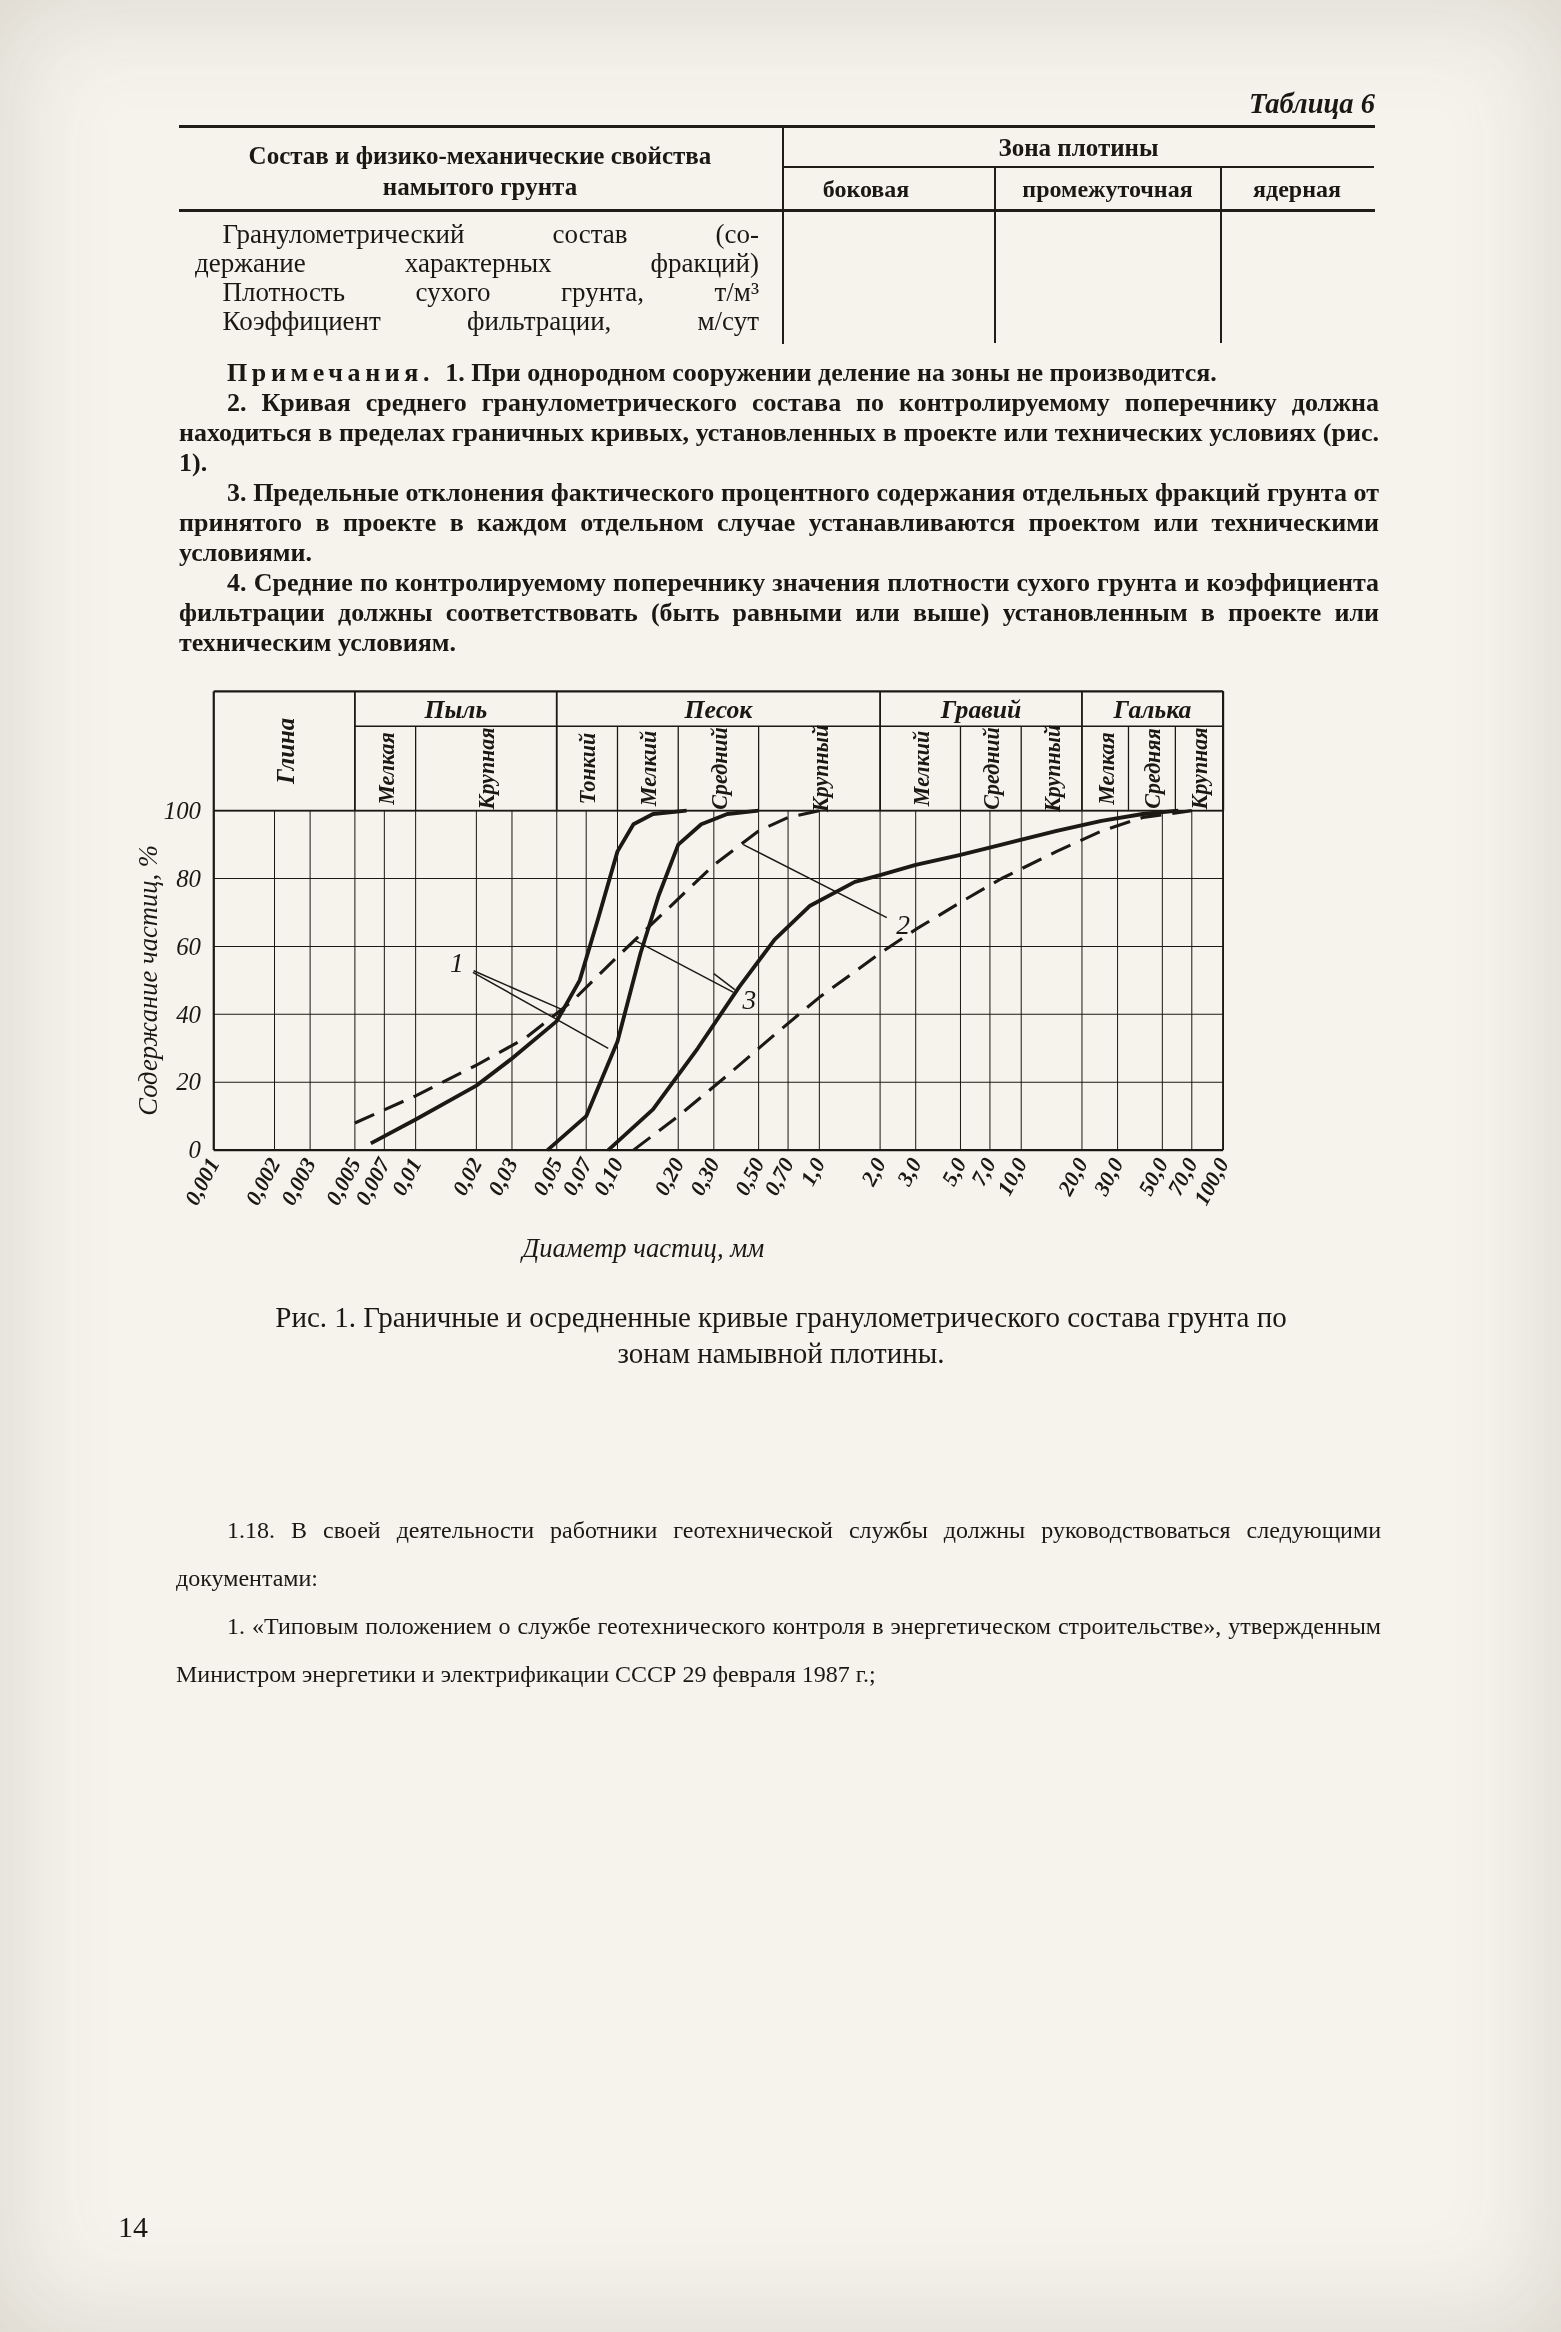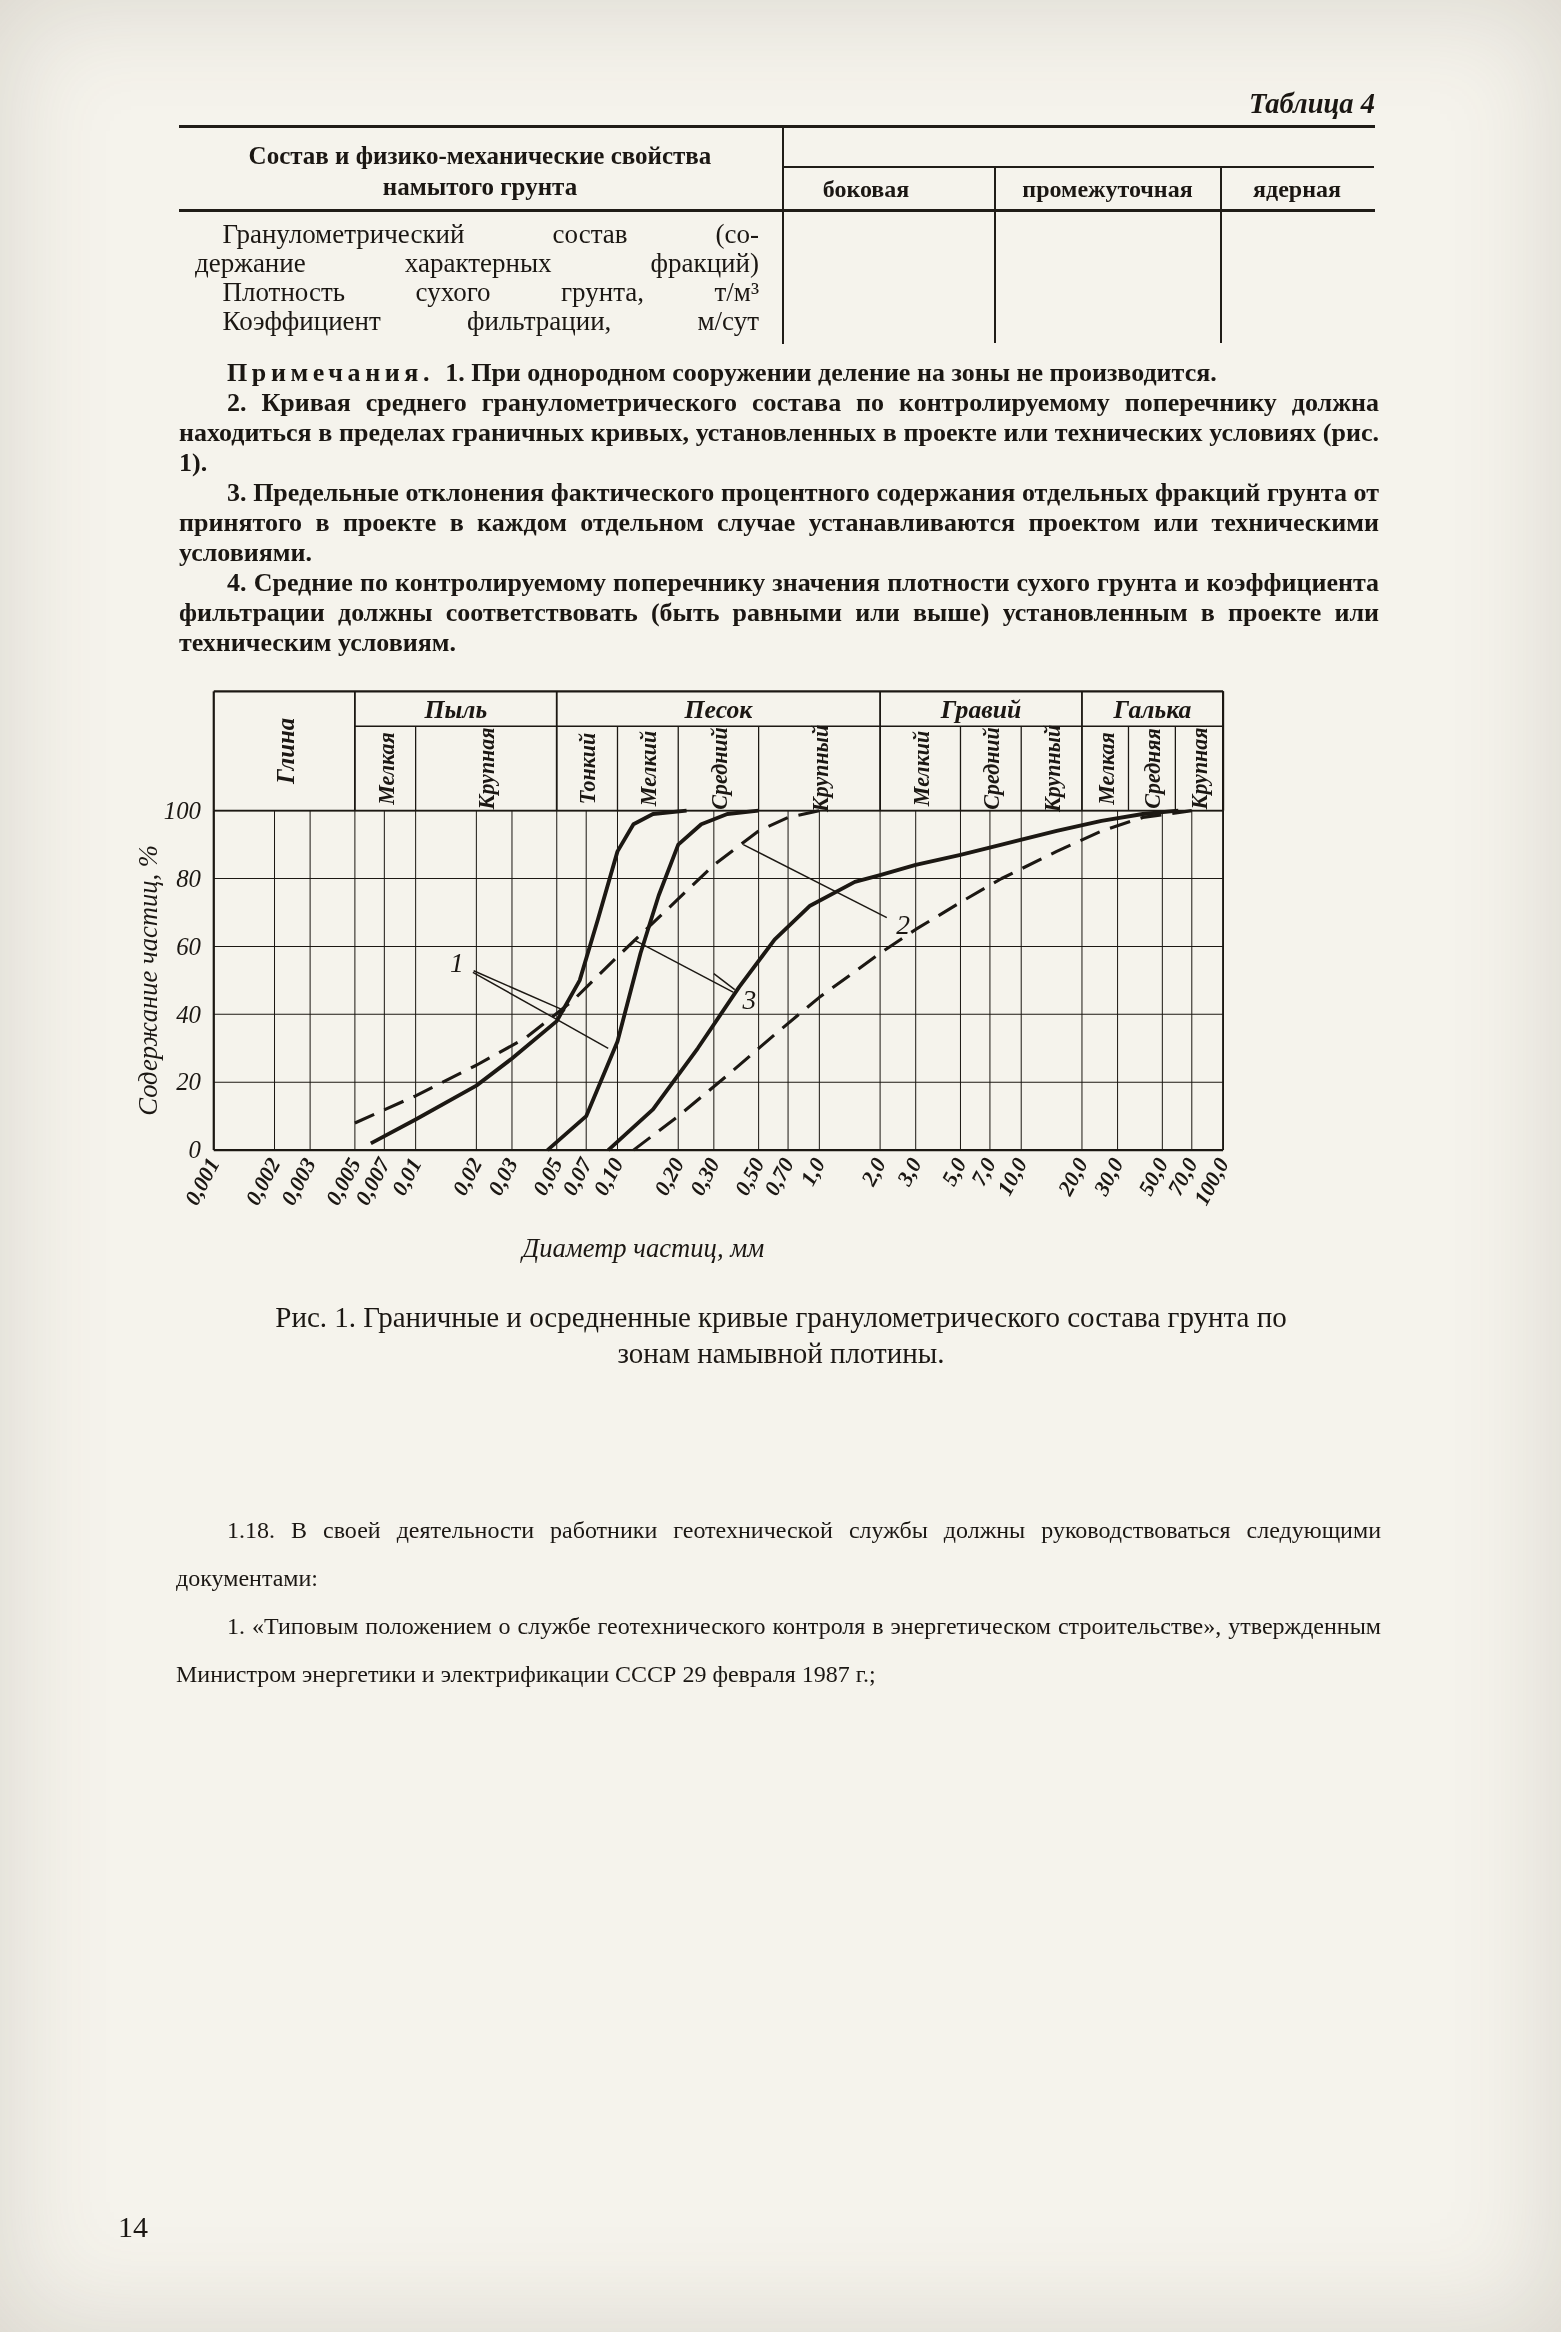--- a/index.html
+++ b/index.html
@@ -48,31 +48,32 @@
     font-size:24px;line-height:48px;text-align:justify;
   }
   .bodytext p{margin:0;text-indent:51px;}
   .pagenum{position:absolute;left:118px;top:2204px;font-size:30px;margin-top:6px;}
 </style>
 </head>
 <body>
 
 <div class="page">
 
-  <div class="tbl-caption">Таблица 4</div>
+  <div class="tbl-caption">Таблица 6</div>
 
   <div class="rule" style="left:179px;top:125px;width:1196px;height:2.8px;"></div>
   <div class="rule" style="left:783px;top:166px;width:591px;height:1.8px;"></div>
   <div class="rule" style="left:179px;top:209px;width:1196px;height:2.8px;"></div>
   <div class="rule" style="left:782px;top:125px;width:1.8px;height:219px;"></div>
   <div class="rule" style="left:994px;top:166px;width:1.8px;height:177px;"></div>
   <div class="rule" style="left:1220px;top:166px;width:1.8px;height:177px;"></div>
 
   <div class="cell c1h">Состав и физико-механические свойства
 намытого грунта</div>
+  <div class="cell zh">Зона плотины</div>
   <div class="cell zc zc1">боковая</div>
   <div class="cell zc zc2">промежуточная</div>
   <div class="cell zc zc3">ядерная</div>
   <div class="tbody">
       <div class="tline ind">Гранулометрический состав (со-</div>
       <div class="tline">держание характерных фракций)</div>
       <div class="tline ind">Плотность сухого грунта, т/м³</div>
       <div class="tline ind">Коэффициент фильтрации, м/сут</div>
     </div>
 

